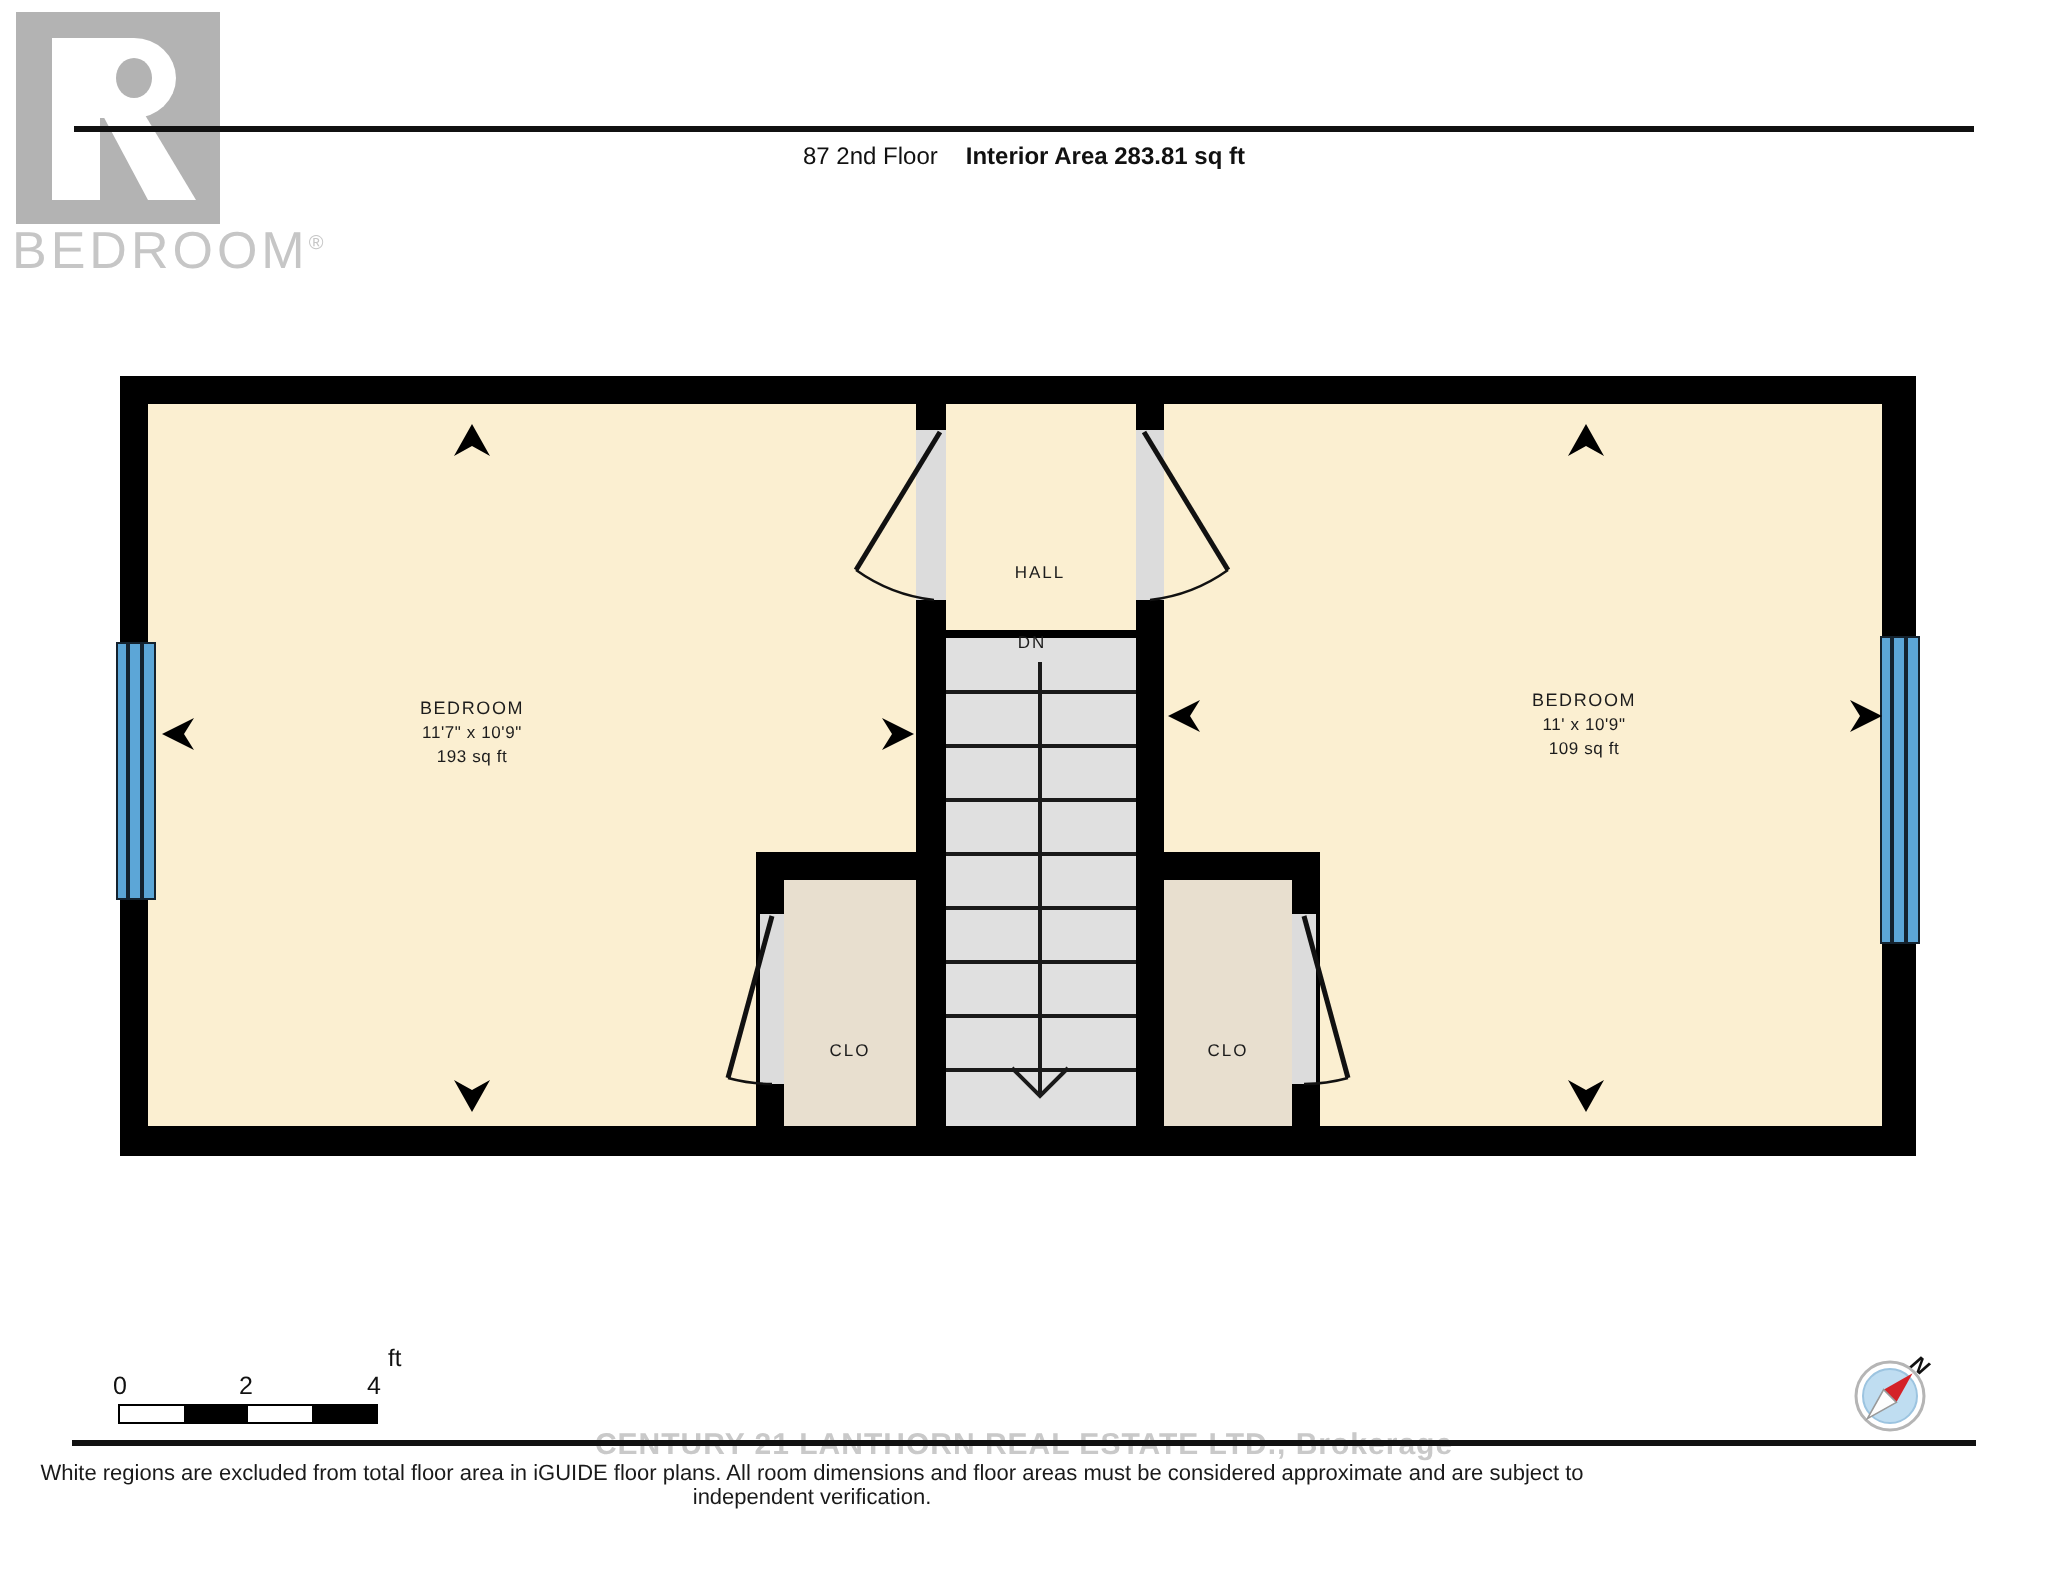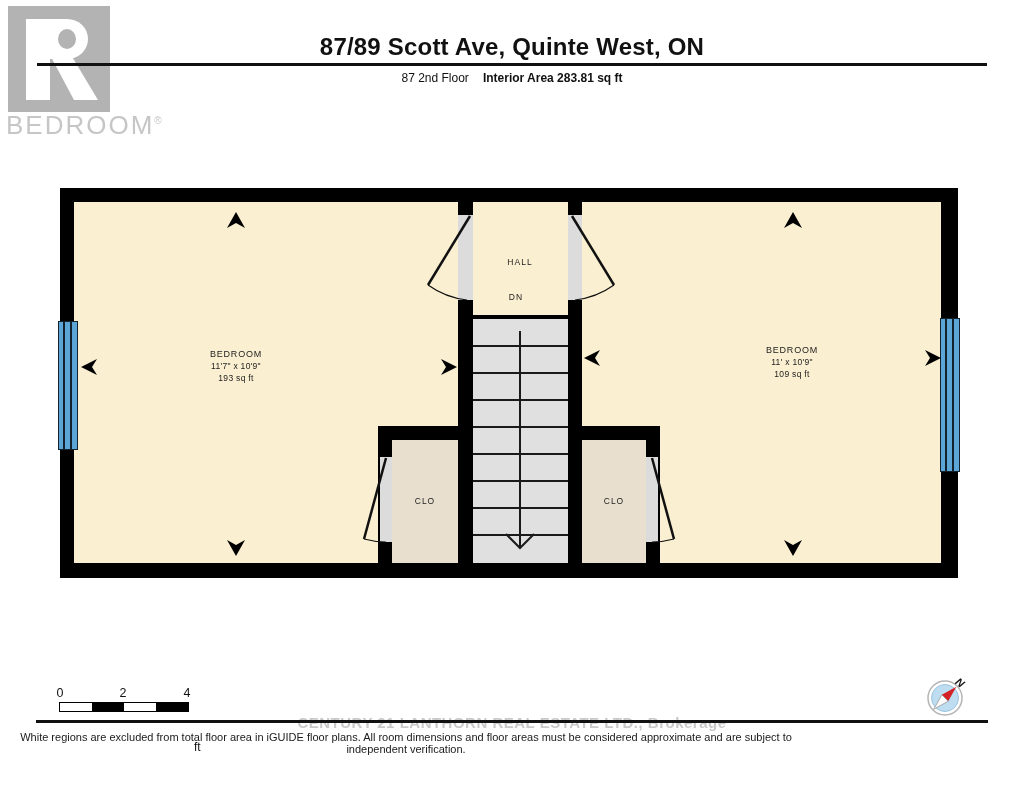--- a/index.html
+++ b/index.html
@@ -20,27 +20,27 @@
   .plan{top:188px;left:60px;width:898px;height:390px;background:var(--c-wall,#000);}
   .room{background:var(--c-room,#FBEFD1);}
   .hall{background:var(--c-room,#FBEFD1);}
   .stairs-fill{background:var(--c-stairs,#E0E0E0);}
   .closet{background:var(--c-closet,#E8DFCF);}
   .jamb{background:var(--c-jamb,#DCDCDC);}
   .window{background:var(--c-window,#5CA6D7);border:1px solid #14222e;box-sizing:border-box;}
   .plan-label{text-align:center;color:#1c1c1c;line-height:12px;z-index:6;}
   .room-name{font-size:9px;letter-spacing:.8px;}
   .room-dims,.room-area{font-size:8.5px;letter-spacing:.3px;}
-  .small-label{font-size:8.5px;letter-spacing:1px;color:#1c1c1c;text-align:center;z-index:6;}
+  .small-label{font-size:8.5px;letter-spacing:1px;color:#1c1c1c;text-align:center;z-index:6;margin-top:24px;}
   .overlay{top:0;left:0;z-index:7;pointer-events:none;}
   
   .scale-num{font-size:12.5px;text-align:center;width:16px;}
   .scale-bar{top:702px;left:59px;width:128px;height:8px;border:1px solid #000;display:flex;}
   .scale-bar .seg{flex:1;}
-  .scale-unit{top:740px;left:194px;font-size:12px;}
+  .scale-unit{top:672px;left:194px;font-size:12px;}
   .prepared{top:699px;left:312px;width:400px;text-align:center;font-size:11px;color:#111;}
   .watermark{top:714px;left:0;width:1024px;text-align:center;font-size:15px;font-weight:bold;
              letter-spacing:.5px;color:var(--c-watermark,#C9C9C9);z-index:2;}
   .footer-rule{top:720px;left:36px;width:952px;height:3px;background:#111;z-index:3;}
   .disclaimer{top:731px;left:0;width:812px;text-align:center;font-size:11px;color:#1a1a1a;z-index:4;}
   .compass{top:672px;left:919px;z-index:4;}
 </style>
 </head>
 <body>
 
@@ -50,21 +50,20 @@
     <svg width="102" height="106" viewBox="0 0 102 106">
       <rect x="0" y="0" width="102" height="106" fill="#B3B3B3"></rect>
       <rect x="18" y="13" width="24" height="81" fill="#fff"></rect>
       <path d="M42,13 h17 a21,20 0 0 1 0,40 h-17 z" fill="#fff"></path>
       <ellipse cx="59" cy="33" rx="9" ry="10" fill="#B3B3B3"></ellipse>
       <polygon points="42,49 63,49 90,94 66,94" fill="#fff"></polygon>
     </svg>
   </div>
   <div class="abs logo-word"><span>BEDROOM</span><sup>®</sup></div>
 
-  <div class="abs page-title">87/89 Scott Ave, Quinte West, ON</div>
   <div class="abs title-rule"></div>
   <div class="abs subtitle">
     <span class="floor">87 2nd Floor</span><span class="area">Interior Area 283.81 sq ft</span>
   </div>
 
   <div class="abs plan">
 
     <div class="abs room" style="left:14px;top:14px;width:384px;height:361px;"></div>
     <div class="abs room" style="left:522px;top:14px;width:359px;height:361px;"></div>
     <div class="abs hall" style="left:413px;top:14px;width:95px;height:113px;"></div>

